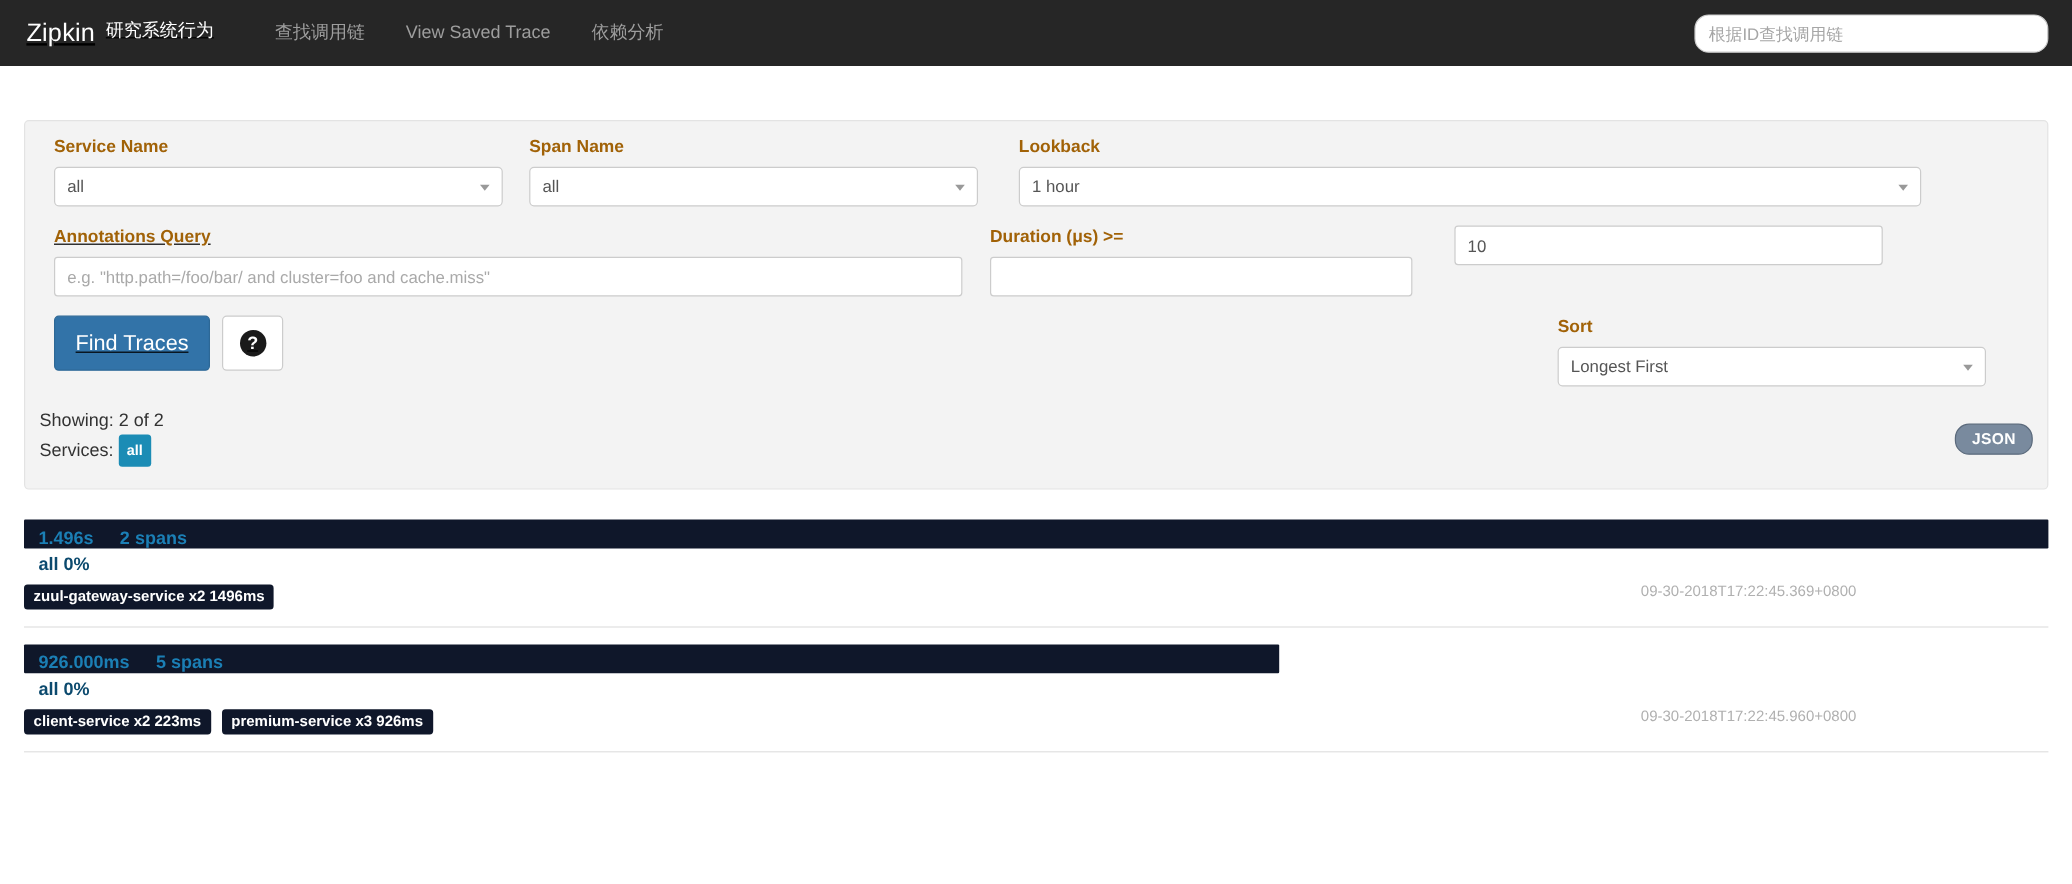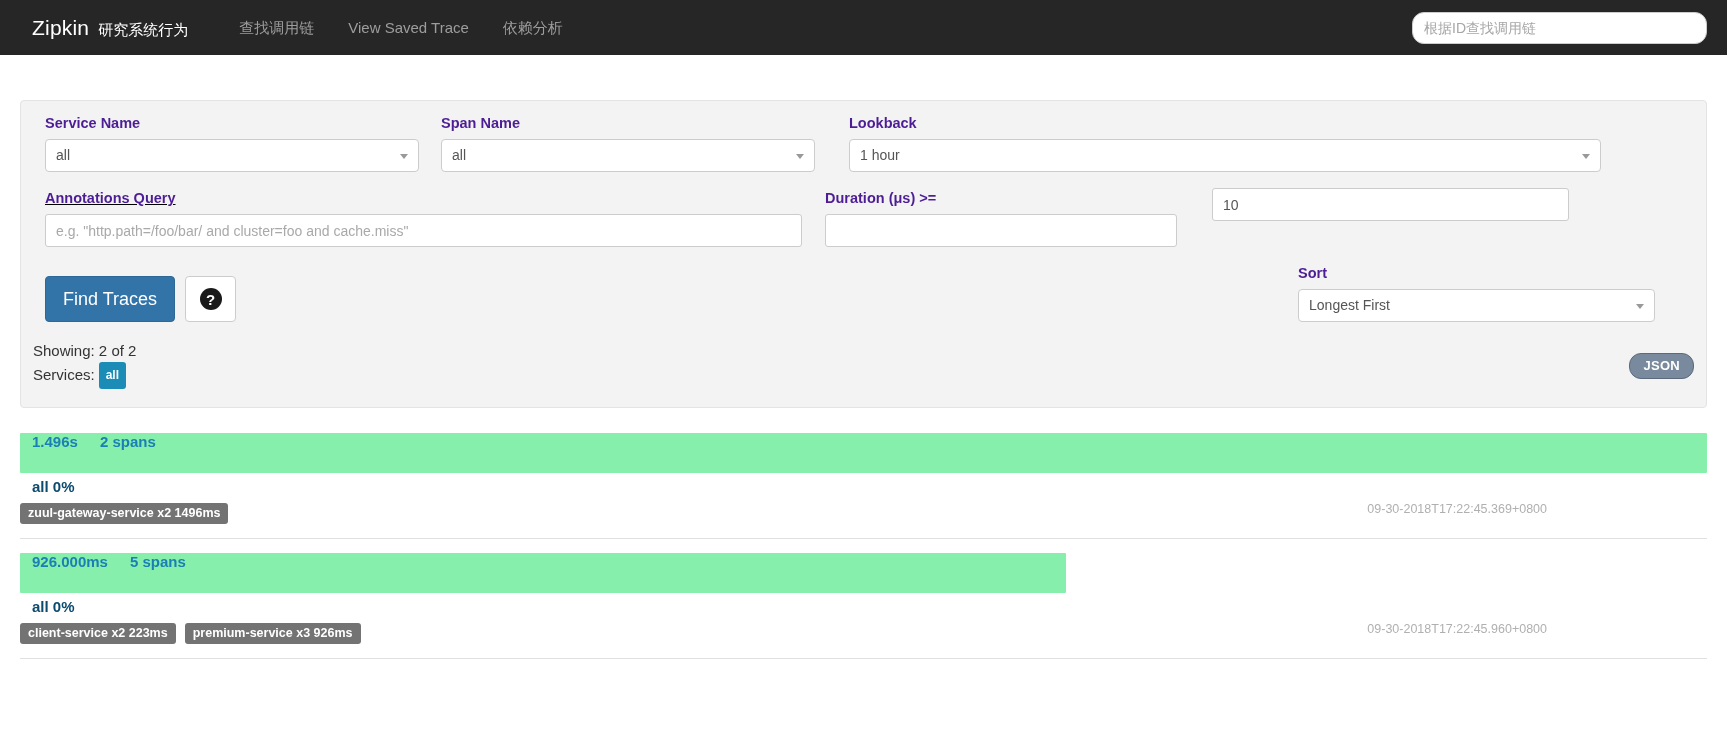--- a/index.html
+++ b/index.html
@@ -16,23 +16,24 @@
   .navbar {
     height: 55px;
     background: #262626;
     display: flex;
     align-items: center;
     padding: 0 20px;
     position: relative;
   }
   .brand {
     display: flex;
-    align-items: flex-end;
-    margin-left: 12px;
+    align-items: flex-start;
+    margin-left: 2px;
     margin-right: 34px;
+    text-decoration: underline;
   }
   .brand-name {
     color: #ffffff;
     font-size: 21px;
     font-weight: 400;
     letter-spacing: 0.2px;
   }
   .brand-sub {
     color: #ffffff;
     font-size: 15px;
@@ -80,21 +81,21 @@
     position: relative;
   }
 
   .row { display: flex; }
 
   .field { padding: 0 0 0 0; }
   .field-label {
     display: block;
     font-size: 14.5px;
     font-weight: bold;
-    color: #4c1d95;
+    color: #a16207;
     margin-bottom: 6px;
     line-height: 20px;
   }
 
   .control {
     width: 100%;
     height: 33px;
     border: 1px solid #cccccc;
     border-radius: 3px;
     background: #ffffff;
@@ -140,21 +141,21 @@
   .col-lookback{ width: 752px; margin-left: 34px; }
 
   
   .row2 { margin-top: 16px; }
   .col-annot { width: 757px; margin-left: 12px; text-decoration: underline; }
   .col-duration { width: 352px; margin-left: 23px; }
   .col-limit { width: 357px; margin-left: 35px; }
 
   
   .row3 { margin-top: 16px; }
-  .col-buttons { margin-left: 12px; display: flex; align-items: flex-end; }
+  .col-buttons { margin-left: 12px; display: flex; align-items: flex-start; text-decoration: underline; }
   .btn-find {
     background: #3273a8;
     border: 1px solid #2d6896;
     color: #ffffff;
     font-size: 18px;
     font-family: "Liberation Sans", sans-serif;
     border-radius: 4px;
     padding: 0 17px;
     height: 46px;
     line-height: 44px;
@@ -230,24 +231,24 @@
   .results { margin-top: 25px; }
   .trace {
     position: relative;
     padding-bottom: 14px;
     border-bottom: 1px solid #e0e0e0;
     margin-bottom: 14px;
   }
   .trace:last-child { border-bottom: 1px solid #e0e0e0; }
 
   .trace-bar {
-    background: #86efac;
-    height: 40px;
-    display: flex;
-    align-items: flex-start;
+    background: #0f172a;
+    height: 24px;
+    display: flex;
+    align-items: flex-end;
     padding-left: 12px;
     border-radius: 1px;
   }
   .trace-duration {
     color: #1b7fb5;
     font-weight: bold;
     font-size: 15px;
     margin-right: 22px;
     white-space: nowrap;
   }
@@ -264,21 +265,21 @@
     padding-left: 12px;
     margin-top: 5px;
     display: block;
   }
   .service-tags {
     margin-top: 8px;
     display: flex;
     gap: 9px;
   }
   .svc-tag {
-    background: #737373;
+    background: #0f172a;
     color: #ffffff;
     font-size: 12.5px;
     font-weight: bold;
     border-radius: 3px;
     padding: 3px 8px 4px 8px;
     white-space: nowrap;
     cursor: pointer;
   }
   .trace-time {
     position: absolute;

